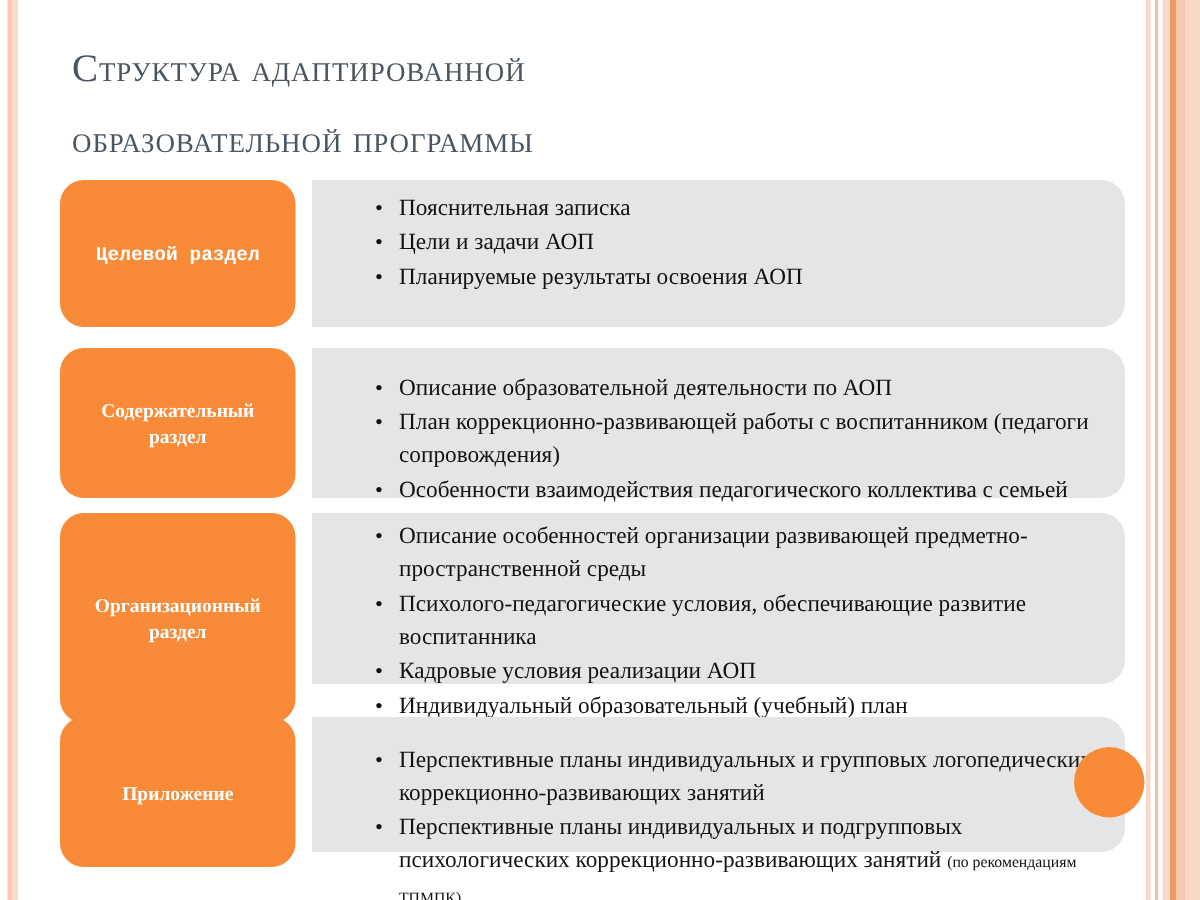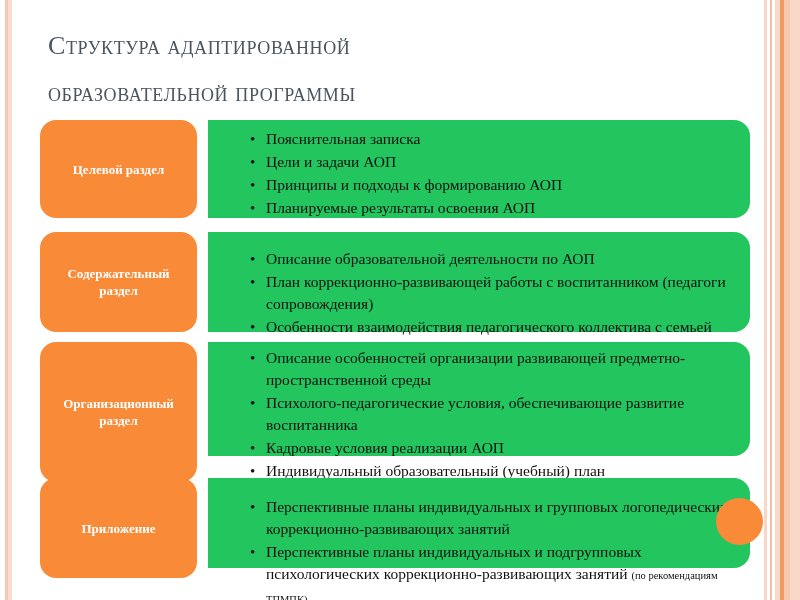--- a/index.html
+++ b/index.html
@@ -73,21 +73,21 @@
     font-size: 13px;
     line-height: 17px;
     box-sizing: border-box;
     padding: 4px 8px;
   }
   .panel {
     position: absolute;
     left: 168px;
     top: 0;
     width: 542px;
-    background: #22c55e;
+    background: #e5e5e5;
     border-radius: 0 16px 16px 0;
     box-sizing: border-box;
     padding: 6px 10px 6px 42px;
   }
   .panel ul {
     margin: 0;
     padding: 0;
     list-style: none;
   }
   .panel li {
@@ -107,21 +107,21 @@
     font-size: 15px;
     line-height: 22px;
     color: #111111;
   }
   .small-note {
     font-size: 10.5px;
   }
 
   
   #row-1 { top: 120px; }
-  #row-1 .label-box { height: 98px; }
+  #row-1 .label-box { height: 98px; font-family: Liberation Mono, monospace; }
   #row-1 .panel { height: 98px; padding-top: 8px; }
 
   #row-2 { top: 232px; }
   #row-2 .label-box { height: 100px; }
   #row-2 .panel { height: 100px; padding-top: 16px; }
 
   #row-3 { top: 342px; }
   #row-3 .label-box { height: 140px; }
   #row-3 .panel { height: 114px; padding-top: 5px; }
 
@@ -157,21 +157,20 @@
 
   <div class="title">Структура адаптированной
 образовательной программы</div>
 
   <div class="row" id="row-1">
     <div class="label-box">Целевой раздел</div>
     <div class="panel">
       <ul>
         <li><span>Пояснительная записка</span></li>
         <li><span>Цели и задачи АОП</span></li>
-        <li><span>Принципы и подходы к формированию АОП</span></li>
         <li><span>Планируемые результаты освоения АОП</span></li>
       </ul>
     </div>
   </div>
 
   <div class="row" id="row-2">
     <div class="label-box">Содержательный раздел</div>
     <div class="panel">
       <ul>
         <li><span>Описание образовательной деятельности по АОП</span></li>

